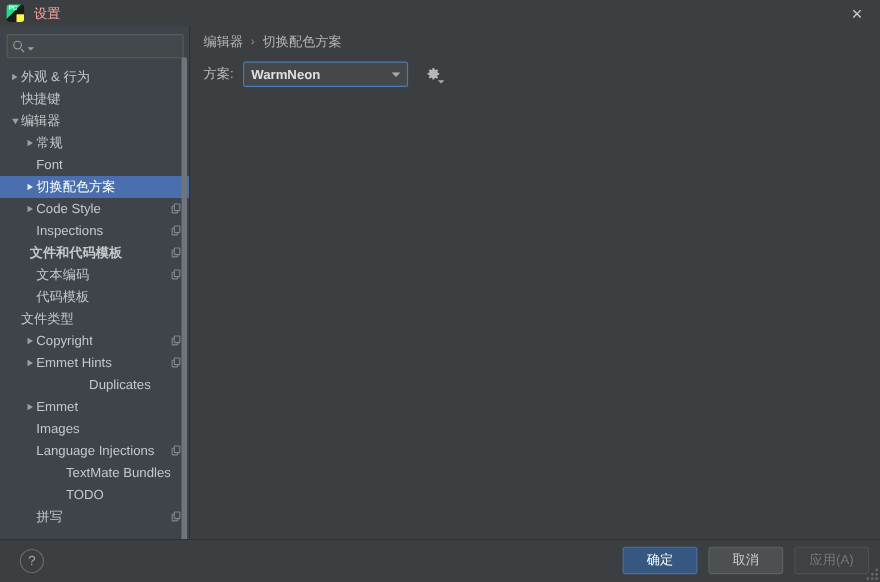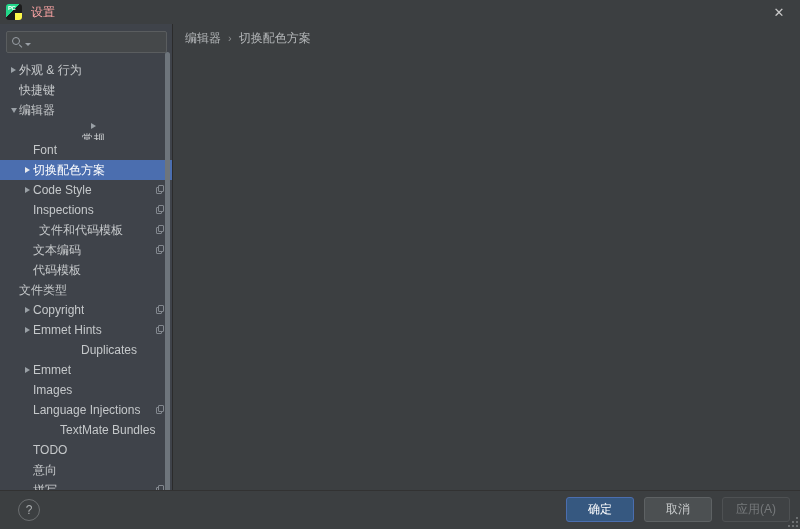--- a/index.html
+++ b/index.html
@@ -224,21 +224,21 @@
           <div class="tree-row" style="padding-left: 8px;">
             <span class="arrow-slot"></span>
             <span class="tree-label">快捷键</span>
           </div>
           <div class="tree-row" style="padding-left: 8px;">
             <span class="arrow-slot">
               <span class="arrow open"></span>
             </span>
             <span class="tree-label">编辑器</span>
           </div>
-          <div class="tree-row" style="padding-left: 22px; flex-direction: column;">
+          <div class="tree-row" style="padding-left: 22px;">
             <span class="arrow-slot">
               <span class="arrow"></span>
             </span>
             <span class="tree-label">常规</span>
           </div>
           <div class="tree-row" style="padding-left: 22px;">
             <span class="arrow-slot"></span>
             <span class="tree-label">Font</span>
           </div>
           <div class="tree-row selected" style="padding-left: 22px;">
@@ -258,21 +258,21 @@
             </span>
           </div>
           <div class="tree-row" style="padding-left: 22px;">
             <span class="arrow-slot"></span>
             <span class="tree-label">Inspections</span>
             <span class="copy-icon">
               <span class="sheet s1"></span>
               <span class="sheet s2"></span>
             </span>
           </div>
-          <div class="tree-row" style="padding-left: 28px;">
+          <div class="tree-row" style="padding-left: 16px; font-weight: bold;">
             <span class="arrow-slot"></span>
             <span class="tree-label">文件和代码模板</span>
             <span class="copy-icon">
               <span class="sheet s1"></span>
               <span class="sheet s2"></span>
             </span>
           </div>
           <div class="tree-row" style="padding-left: 22px;">
             <span class="arrow-slot"></span>
             <span class="tree-label">文本编码</span>
@@ -328,27 +328,23 @@
             <span class="tree-label">Language Injections</span>
             <span class="copy-icon">
               <span class="sheet s1"></span>
               <span class="sheet s2"></span>
             </span>
           </div>
           <div class="tree-row" style="padding-left: 22px; margin-left: 27px;">
             <span class="arrow-slot"></span>
             <span class="tree-label">TextMate Bundles</span>
           </div>
-          <div class="tree-row" style="padding-left: 22px;">
+          <div class="tree-row" style="padding-left: 22px; gap: 27px;">
             <span class="arrow-slot"></span>
             <span class="tree-label">TODO</span>
-          </div>
-          <div class="tree-row" style="padding-left: 22px;">
-            <span class="arrow-slot"></span>
-            <span class="tree-label">意向</span>
           </div>
           <div class="tree-row" style="padding-left: 22px;">
             <span class="arrow-slot"></span>
             <span class="tree-label">拼写</span>
             <span class="copy-icon">
               <span class="sheet s1"></span>
               <span class="sheet s2"></span>
             </span>
           </div>
         </div>
@@ -358,20 +354,34 @@
       <div class="sidebar-divider"></div>
     </div>
 
     <div class="main">
       <div class="breadcrumb">
         <span>编辑器</span>
         <span class="crumb-sep">›</span>
         <span>切换配色方案</span>
       </div>
 
+      <div class="scheme-row">
+        <span class="scheme-label">方案:</span>
+        <div class="combo">
+          <span class="combo-value">WarmNeon</span>
+          <span class="combo-caret"></span>
+        </div>
+        <div class="gear-btn">
+          <svg width="14" height="14" viewBox="0 0 16 16" aria-hidden="true">
+            <path fill="#b6b9bb" d="M8 5.2A2.8 2.8 0 1 0 8 10.8 2.8 2.8 0 0 0 8 5.2zm0 1.5a1.3 1.3 0 1 1 0 2.6 1.3 1.3 0 0 1 0-2.6z"></path>
+            <path fill="#b6b9bb" d="M7.1 1h1.8l.25 1.6c.43.13.83.3 1.2.52l1.3-.95 1.28 1.28-.95 1.3c.22.37.39.77.52 1.2L14 6.2v1.8l-1.6.25c-.13.43-.3.83-.52 1.2l.95 1.3-1.28 1.28-1.3-.95c-.37.22-.77.39-1.2.52L8.9 13H7.1l-.25-1.6a4.8 4.8 0 0 1-1.2-.52l-1.3.95-1.28-1.28.95-1.3a4.8 4.8 0 0 1-.52-1.2L2 8V6.2l1.6-.25c.13-.43.3-.83.52-1.2l-.95-1.3 1.28-1.28 1.3.95c.37-.22.77-.39 1.2-.52L7.1 1z"></path>
+          </svg>
+          <span class="gear-caret"></span>
+        </div>
+      </div>
     </div>
   </div>
 
   <div class="footer">
     <div class="footer-divider"></div>
     <div class="help-btn">?</div>
     <div class="footer-spacer"></div>
     <div class="btn btn-primary">确定</div>
     <div class="btn btn-default">取消</div>
     <div class="btn btn-disabled">应用(A)</div>

